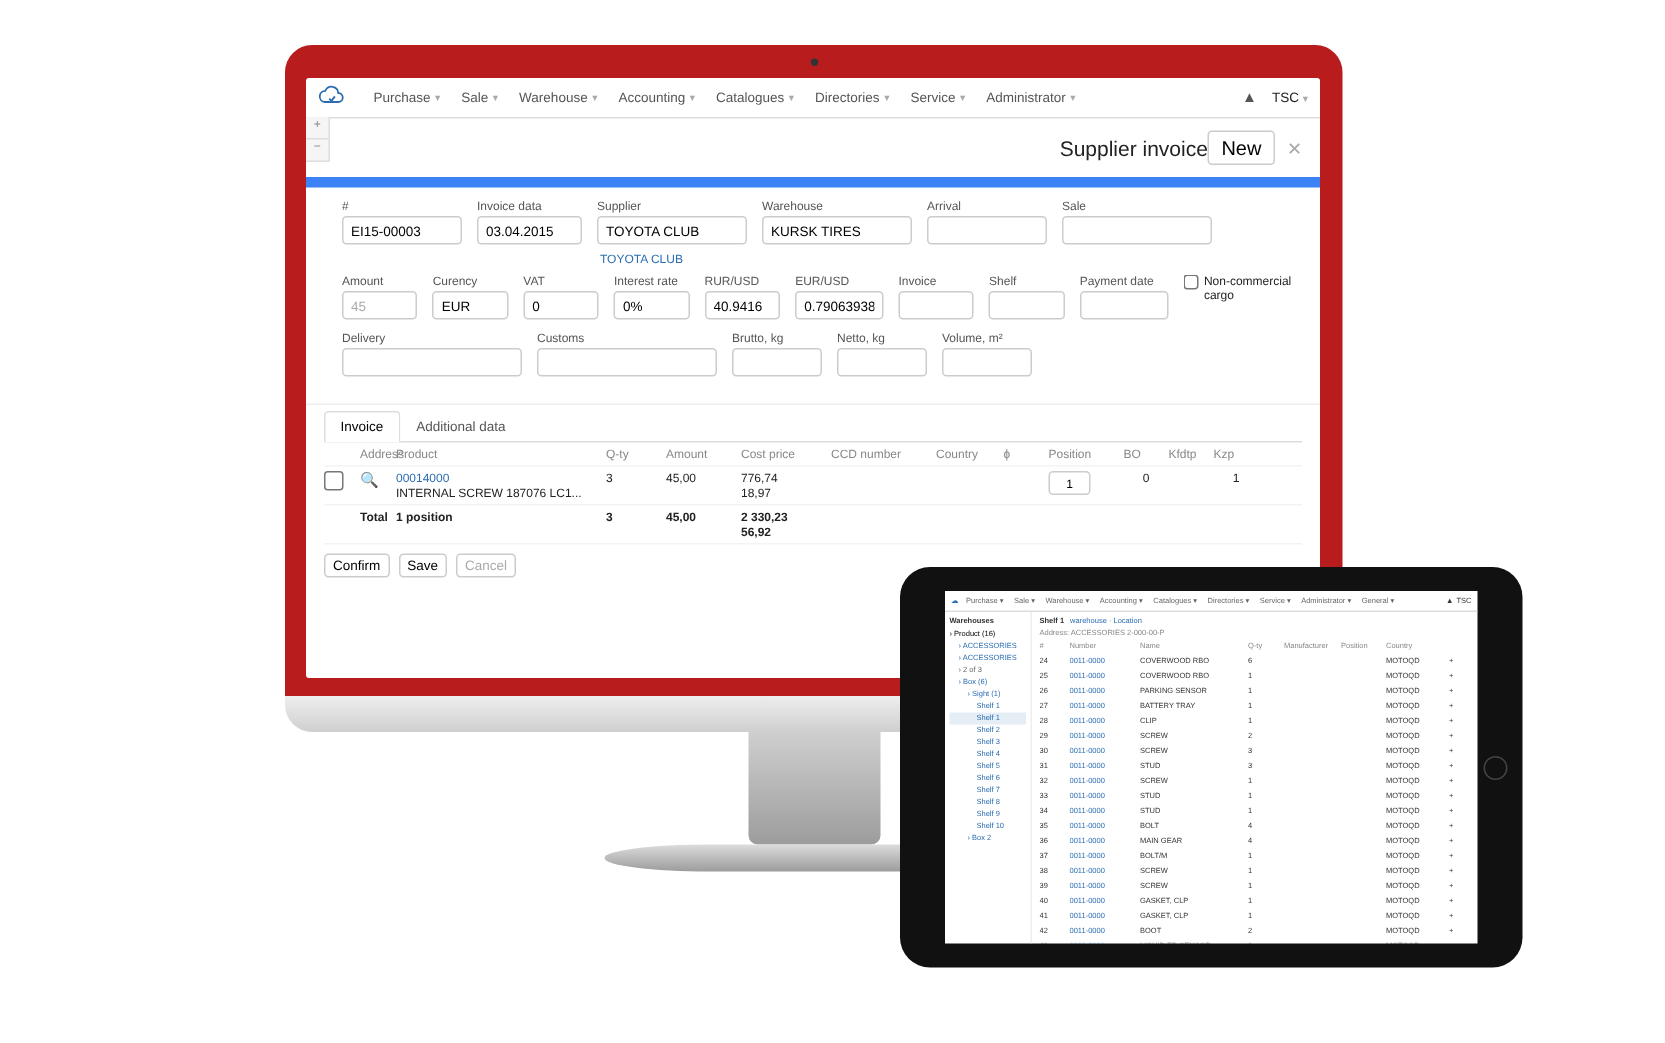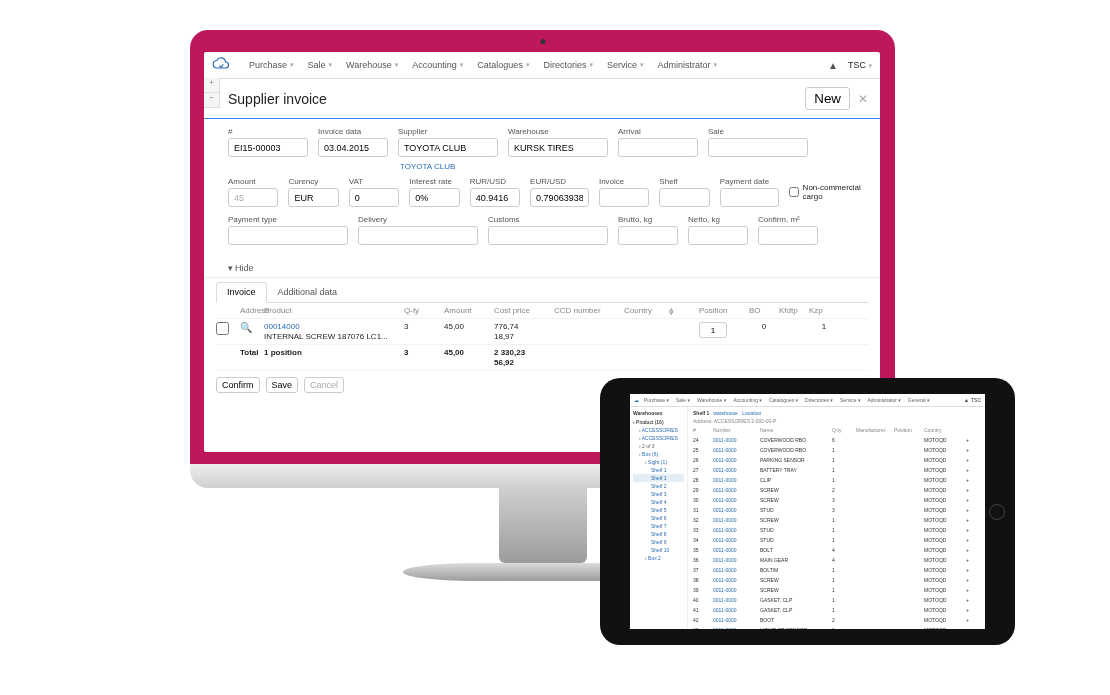--- a/index.html
+++ b/index.html
@@ -11,21 +11,21 @@
     position:relative;
     overflow:hidden;
   }
   
   .monitor {
     position:absolute;
     left:190px; top:30px;
     width:705px;
   }
   .monitor .bezel {
-    background:#be185d;
+    background:#b91c1c;
     border-radius:18px;
     padding:22px 15px 30px 14px;
   }
   .monitor .screen {
     background:#fff;
     border-radius:2px;
     height:400px;
     font-size:9px;
     color:#222;
     overflow:hidden;
@@ -58,37 +58,37 @@
   .topbar {
     display:flex;align-items:center;border-bottom:1px solid #ddd;
     padding:4px 8px; gap:4px;
   }
   .logo-icon svg{width:18px;height:18px;display:block}
   .menu {display:flex;gap:0;margin-left:8px;flex:1}
   .menu-item{padding:4px 7px;color:#555;cursor:pointer;display:flex;align-items:center;gap:3px}
   .caret{font-size:7px;color:#aaa}
   .right-tools{display:flex;align-items:center;gap:10px}
 
-  .page-head{display:flex;align-items:center;justify-content:space-between;
-    padding:8px 12px;border-bottom:1px solid #3b82f6}
+  .page-head{display:flex;align-items:center;justify-content:flex-end;
+    padding:8px 12px;border-bottom:7px solid #3b82f6}
   .page-title{font-size:14px;font-weight:500;color:#222}
   .btn { border:1px solid #ccc;border-radius:3px;padding:3px 8px;background:#fff;cursor:pointer}
   .btn.small{padding:2px 5px;font-size:9px}
   .close-x{font-size:12px;color:#aaa;margin-left:8px;cursor:pointer}
 
   .form{padding:8px 12px}
   .row{display:flex;gap:10px;margin-bottom:8px;flex-wrap:nowrap}
   .field{display:flex;flex-direction:column;gap:2px}
   .field label{color:#555;font-size:8px}
   .field input,.field .inputlike{
     border:1px solid #ccc;border-radius:3px;
     padding:3px 5px;font-size:9px;height:19px;background:#fff;width:100%}
   .link{color:#2a6db2;font-size:8px}
   .w60{width:60px}.w70{width:70px}.w80{width:80px}.w100{width:100px}.w120{width:120px}
-  .chk{display:flex;align-items:center;gap:4px;margin-top:0}
+  .chk{display:flex;align-items:flex-start;gap:4px;margin-top:0}
   .chk input{width:10px;height:10px}
 
   .hide-toggle{padding:2px 12px;color:#555;cursor:pointer;font-size:9px}
   hr.sep{border:none;border-top:1px solid #eee;margin:2px 0}
 
   .tabs{display:flex;border-bottom:1px solid #ddd;margin:4px 12px 0}
   .tab{padding:4px 10px;font-size:9px;color:#555;border:1px solid transparent;cursor:pointer}
   .tab.active{border:1px solid #ddd;border-bottom:1px solid #fff;border-radius:3px 3px 0 0;color:#000;margin-bottom:-1px;background:#fff}
 
   .toolbar{display:flex;gap:4px;padding:6px 12px}
@@ -247,46 +247,41 @@
               <label>Payment date</label>
               <input style="">
             </div>
           <div class="chk">
               <input type="checkbox" style="">
               <span style="font-size:8px">Non-commercial cargo</span>
             </div>
         </div>
         <div class="row">
           <div class="field w120">
-              <label>Payment type</label>
-              <input style="">
-            </div>
-          <div class="field w120">
               <label>Delivery</label>
               <input style="">
             </div>
           <div class="field w120">
               <label>Customs</label>
               <input style="">
             </div>
           <div class="field w60">
               <label>Brutto, kg</label>
               <input style="">
             </div>
           <div class="field w60">
               <label>Netto, kg</label>
               <input style="">
             </div>
           <div class="field w60">
-              <label>Confirm, m²</label>
-              <input style="">
-            </div>
-        </div>
-      </div>
-      <div class="hide-toggle" style="padding-left:24px">▾ <span>Hide</span></div>
+              <label>Volume, m²</label>
+              <input style="">
+            </div>
+        </div>
+      </div>
       <hr class="sep">
 
       <div class="tabs">
         <div class="tab active">Invoice</div>
         <div class="tab">Additional data</div>
       </div>
 
 
       <div class="table">
         <div class="trow th" id="thead">

